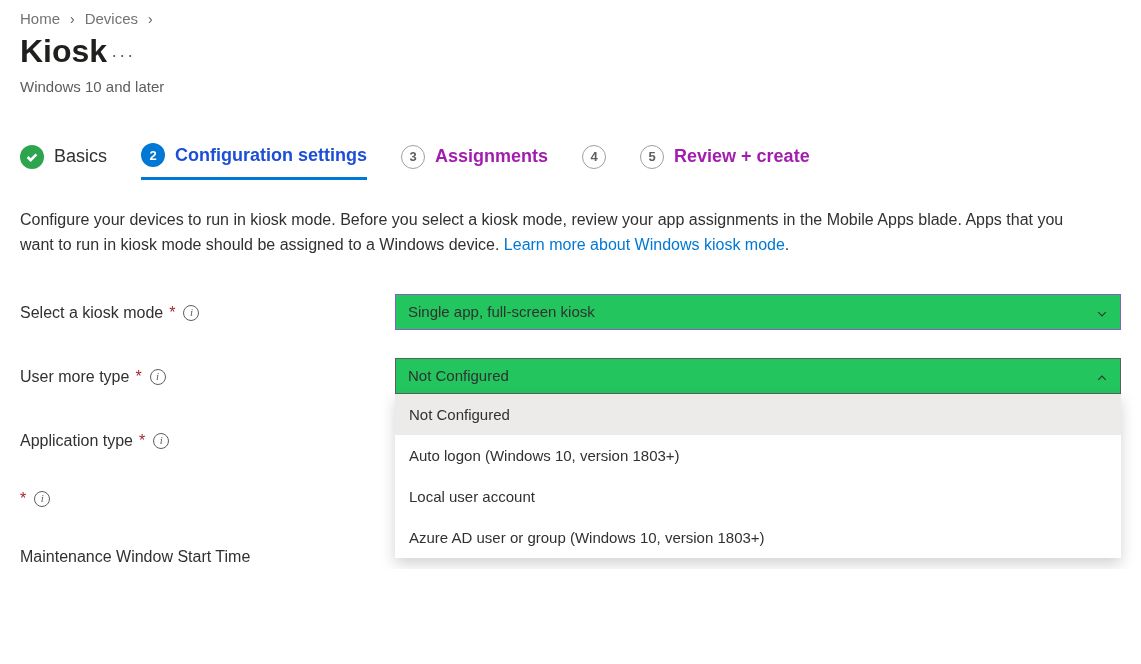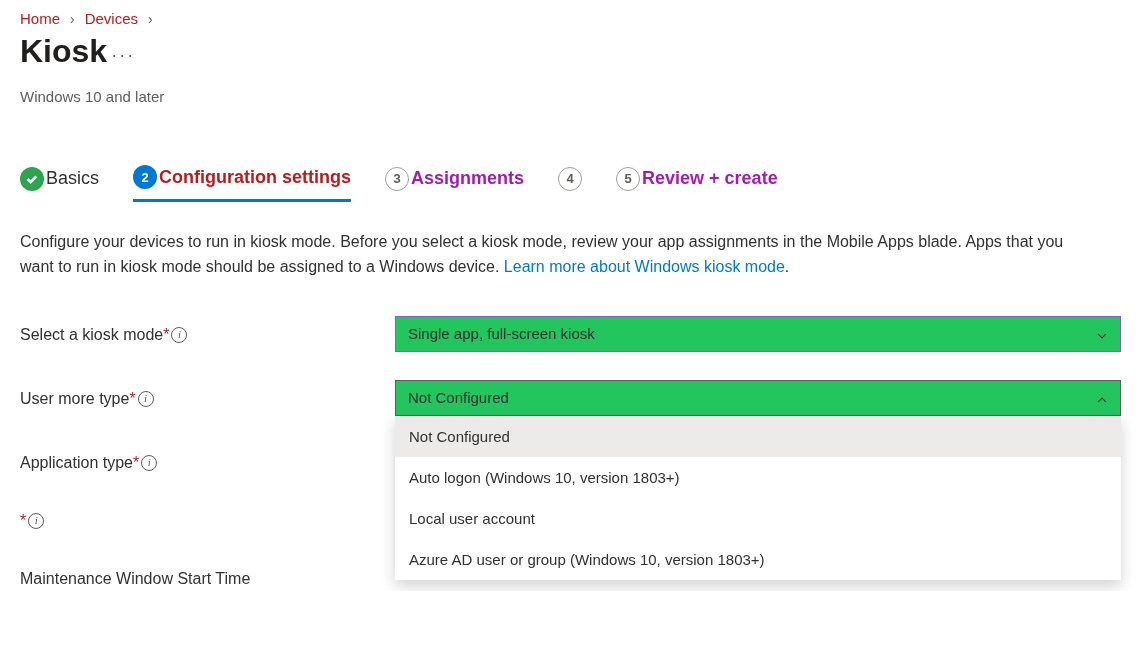--- a/index.html
+++ b/index.html
@@ -15,21 +15,21 @@
       padding: 0 20px;
     }
     .breadcrumb {
       display: flex;
       align-items: center;
       gap: 10px;
       padding: 10px 0 6px 0;
       font-size: 15px;
     }
     .breadcrumb-link {
-      color: #b91c1c;
+      color: #737373;
       text-decoration: none;
       cursor: pointer;
     }
     .breadcrumb-sep {
       color: #605e5c;
       font-size: 14px;
     }
     .page-header {
       margin-bottom: 4px;
     }
@@ -46,36 +46,35 @@
     .ellipsis-btn {
       color: #605e5c;
       font-size: 18px;
       cursor: pointer;
       letter-spacing: 2px;
       padding-top: 8px;
     }
     .page-subtitle {
       font-size: 15px;
       color: #605e5c;
-      margin-top: 18px;
+      margin-top: 8px;
     }
     .wizard-steps {
       display: flex;
       align-items: center;
       gap: 34px;
       margin-top: 48px;
       margin-bottom: 28px;
     }
     .step {
       display: flex;
       align-items: center;
-      gap: 2px;
+      gap: 10px;
       padding-bottom: 10px;
       cursor: pointer;
-      margin-top: 12px;
     }
     .step.active {
       border-bottom: 3px solid #0078d4;
     }
     .step-badge {
       width: 24px;
       height: 24px;
       border-radius: 50%;
       display: flex;
       align-items: center;
@@ -97,21 +96,21 @@
       color: #605e5c;
     }
     .step-label {
       font-size: 18px;
     }
     .step-label.done {
       color: #323130;
       font-weight: 400;
     }
     .step-label.current {
-      color: #b91c1c;
+      color: #1d4ed8;
       font-weight: 600;
     }
     .step-label.upcoming {
       color: #a21caf;
       font-weight: 700;
     }
     .description {
       font-size: 16px;
       line-height: 1.55;
       color: #323130;
@@ -125,20 +124,21 @@
     }
     .form-row {
       display: flex;
       align-items: flex-start;
       margin-bottom: 28px;
     }
     .form-label-col {
       width: 375px;
       display: flex;
       align-items: center;
+      gap: 6px;
       font-size: 16px;
       color: #323130;
       padding-top: 8px;
       line-height: 1.4;
     }
     .required {
       color: #a4262c;
       font-weight: 400;
     }
     .info-icon {

